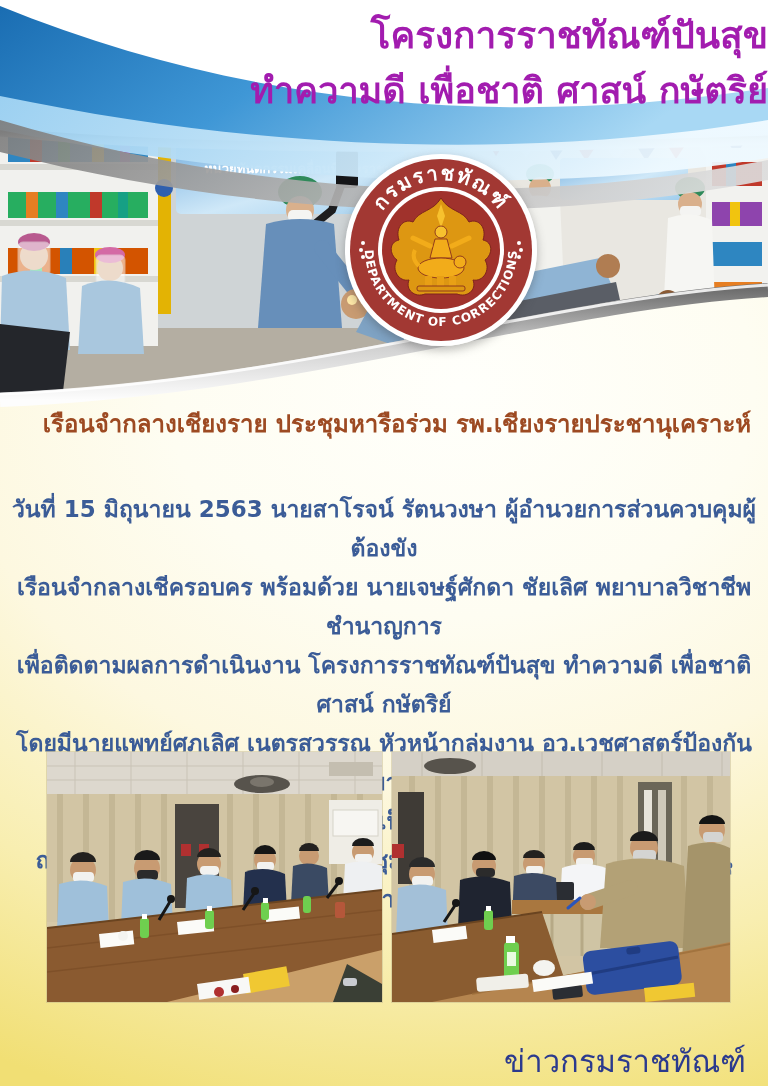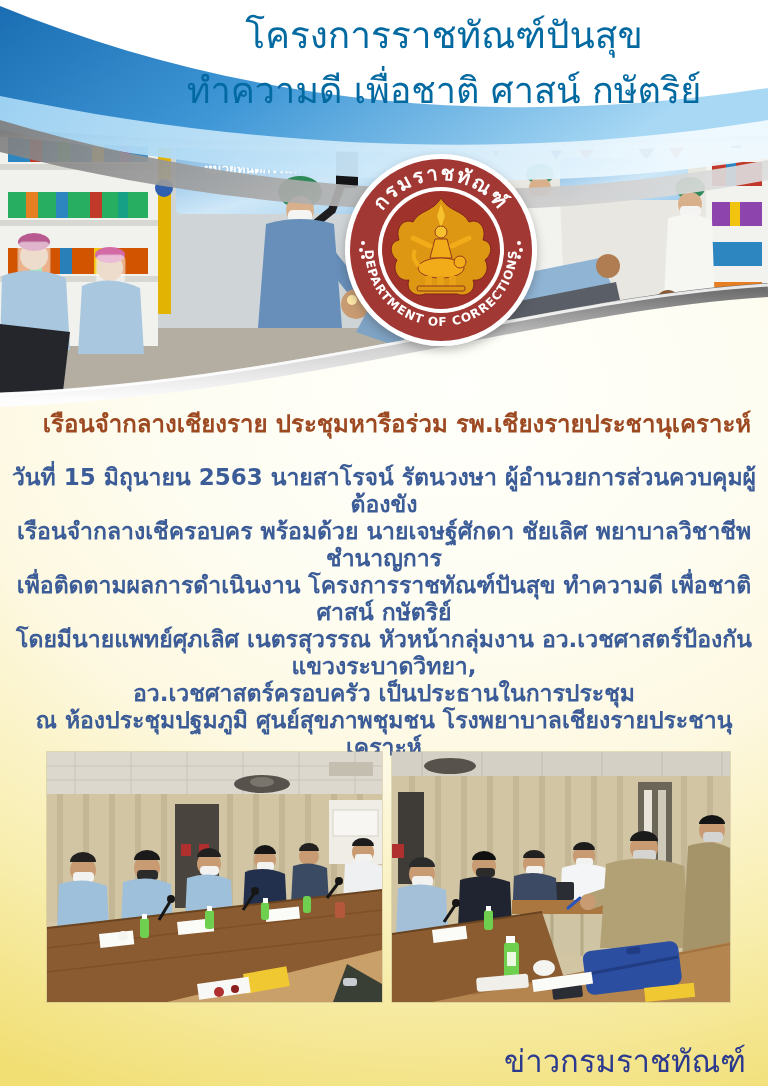--- a/index.html
+++ b/index.html
@@ -12,42 +12,42 @@
   .yellow-bg{
     position:absolute; left:0; top:255px; width:768px; height:831px;
     background:
       radial-gradient(ellipse 980px 760px at 60% 16%,
         #fffffb 0%, #fefdf2 30%, #fdf8e0 52%, #f8eeb0 76%, #f1df74 100%);
   }
   
   .header-svg{position:absolute; left:0; top:0; z-index:3; pointer-events:none;}
   .title-wrap{
     position:absolute; left:120px; top:12px; width:648px; z-index:4;
-    text-align:center; color:#0369a1; font-weight:normal;
+    text-align:right; color:#a21caf; font-weight:bold;
   }
   .title-line1{font-size:37px; line-height:48px;}
   .title-line2{font-size:36px; line-height:46px; margin-top:8px;}
   
   .banner-svg{position:absolute; left:0; top:118px; z-index:2;}
   
   .logo{
     position:absolute; left:345px; top:154px; width:192px; height:192px; z-index:5;
     border-radius:50%;
     box-shadow:0 4px 10px rgba(60,60,60,.35);
   }
   
   .headline{
     position:absolute; left:0; top:406px; width:768px; z-index:6;
     text-align:center; color:#9d4a22; font-weight:bold;
     font-size:24px; line-height:37px;padding-left:13px;
   }
   .bodytext{
-    position:absolute; left:0; top:464px; width:768px; z-index:6;
+    position:absolute; left:0; top:490px; width:768px; z-index:6;
     text-align:center; color:#3b5c97; font-weight:bold;
-    font-size:23px; line-height:27px;
+    font-size:23px; line-height:39px;
   }
   
   .photos{
     position:absolute; left:47px; top:752px; width:684px; height:250px; z-index:6;
     display:flex; gap:10px;
   }
   .photo{box-shadow:0 0 0 1px rgba(190,180,140,.45);}
   
   .footer-credit{
     position:absolute; right:22px; top:1036px; z-index:6;

